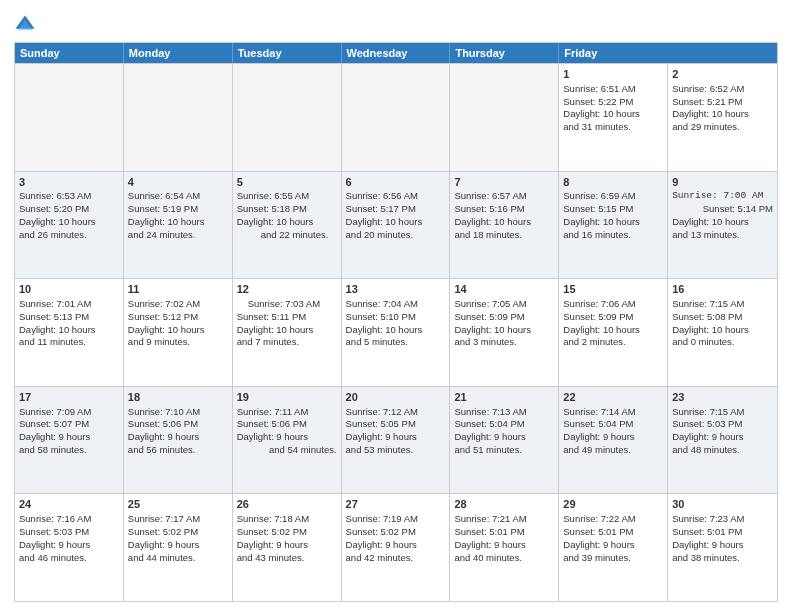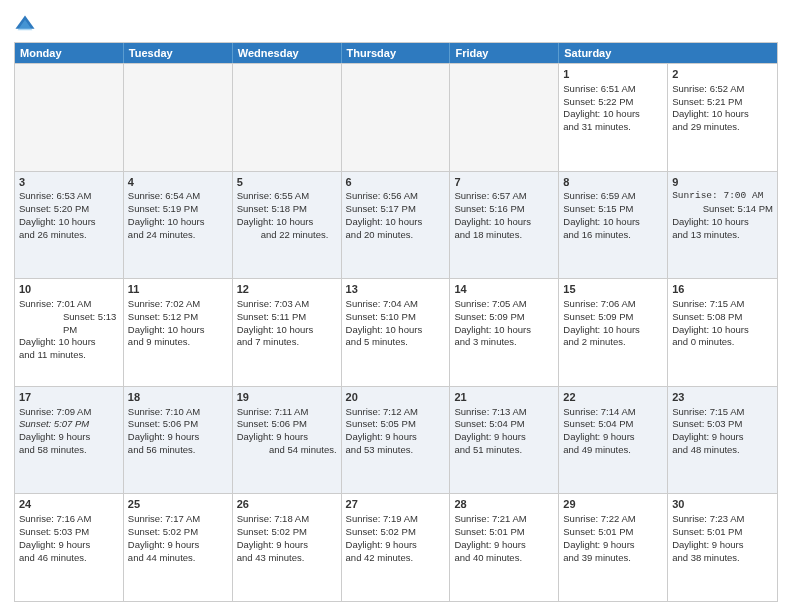--- a/index.html
+++ b/index.html
@@ -138,26 +138,26 @@
       </div>
     </div>
     <div class="title-block">
       <div class="month-title"></div>
       <div class="subtitle"></div>
     </div>
   </div>
 
   <div class="calendar">
     <div class="cal-header">
+    <div class="cal-header-cell">Sunday</div>
         <div class="cal-header-cell">Monday</div>
         <div class="cal-header-cell">Tuesday</div>
         <div class="cal-header-cell">Wednesday</div>
         <div class="cal-header-cell">Thursday</div>
         <div class="cal-header-cell">Friday</div>
-        <div class="cal-header-cell">Saturday</div>
       </div>
     <div class="cal-body">
     <div class="cal-row">
           <div class="cal-cell empty"></div>
           <div class="cal-cell empty"></div>
           <div class="cal-cell empty"></div>
           <div class="cal-cell empty"></div>
           <div class="cal-cell empty"></div>
           <div class="cal-cell">
             <span class="day-num">1</span>
@@ -222,34 +222,34 @@
             <span style="display: block; font-family: Liberation Mono, monospace;">Sunrise: 7:00 AM</span>
             <span style="display: block; text-align: right;">Sunset: 5:14 PM</span>
             <span style="display: block;">Daylight: 10 hours</span>
             <span style="display: block;">and 13 minutes.</span>
           </div>
         </div>
         <div class="cal-row">
           <div class="cal-cell">
             <span class="day-num">10</span>
             <span style="display: block;">Sunrise: 7:01 AM</span>
-            <span style="display: block; margin-left: 44px;">Sunset: 5:13 PM</span>
+            <span style="display: block;">Sunset: 5:13 PM</span>
             <span style="display: block;">Daylight: 10 hours</span>
             <span style="display: block;">and 11 minutes.</span>
           </div>
           <div class="cal-cell">
             <span class="day-num">11</span>
             <span style="display: block;">Sunrise: 7:02 AM</span>
             <span style="display: block;">Sunset: 5:12 PM</span>
             <span style="display: block;">Daylight: 10 hours</span>
             <span style="display: block;">and 9 minutes.</span>
           </div>
           <div class="cal-cell">
             <span class="day-num">12</span>
-            <span style="display: block;">Sunrise: 7:03 AM</span>
+            <span style="display: block; margin-left: 11px;">Sunrise: 7:03 AM</span>
             <span style="display: block;">Sunset: 5:11 PM</span>
             <span style="display: block;">Daylight: 10 hours</span>
             <span style="display: block;">and 7 minutes.</span>
           </div>
           <div class="cal-cell">
             <span class="day-num">13</span>
             <span style="display: block;">Sunrise: 7:04 AM</span>
             <span style="display: block;">Sunset: 5:10 PM</span>
             <span style="display: block;">Daylight: 10 hours</span>
             <span style="display: block;">and 5 minutes.</span>
@@ -273,21 +273,21 @@
             <span style="display: block;">Sunrise: 7:15 AM</span>
             <span style="display: block;">Sunset: 5:08 PM</span>
             <span style="display: block;">Daylight: 10 hours</span>
             <span style="display: block;">and 0 minutes.</span>
           </div>
         </div>
         <div class="cal-row">
           <div class="cal-cell">
             <span class="day-num">17</span>
             <span style="display: block;">Sunrise: 7:09 AM</span>
-            <span style="display: block; font-style: italic;">Sunset: 5:07 PM</span>
+            <span style="display: block;">Sunset: 5:07 PM</span>
             <span style="display: block;">Daylight: 9 hours</span>
             <span style="display: block;">and 58 minutes.</span>
           </div>
           <div class="cal-cell">
             <span class="day-num">18</span>
             <span style="display: block;">Sunrise: 7:10 AM</span>
             <span style="display: block;">Sunset: 5:06 PM</span>
             <span style="display: block;">Daylight: 9 hours</span>
             <span style="display: block;">and 56 minutes.</span>
           </div>

